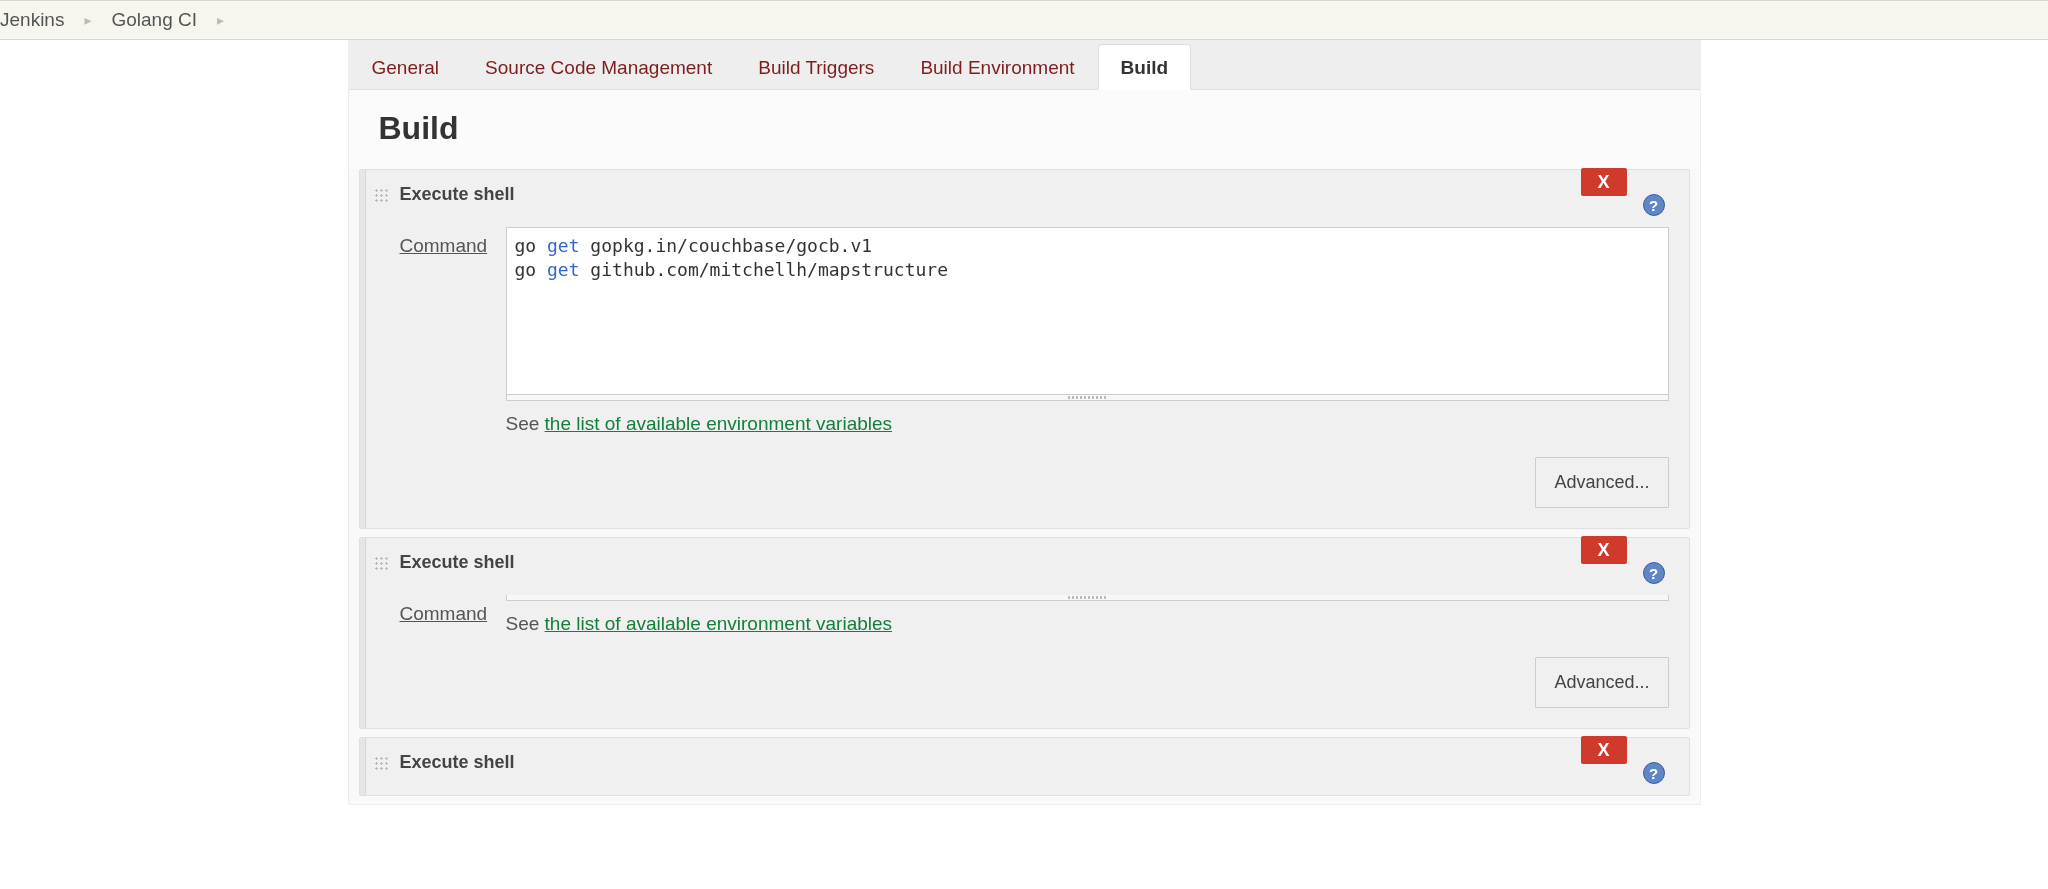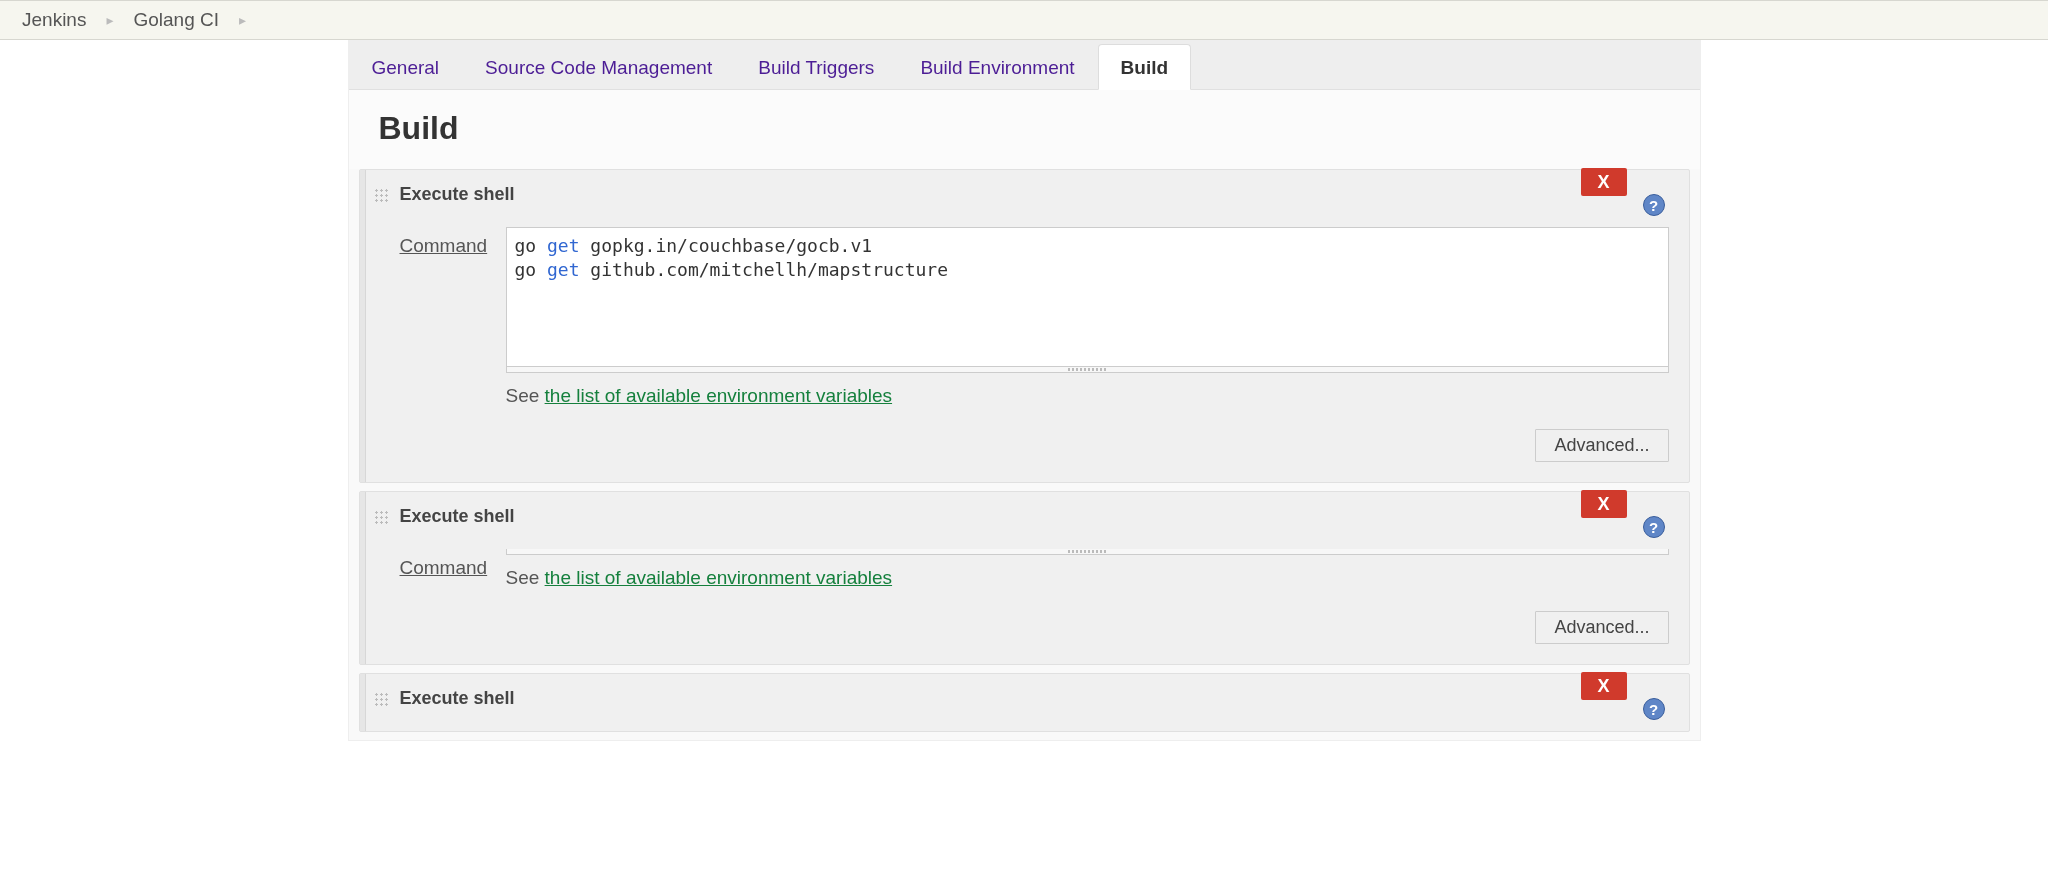--- a/index.html
+++ b/index.html
@@ -8,21 +8,20 @@
 
   
   .crumb-bar {
     height: 40px;
     width: 100%;
     background: #f6f6ef;
     border-top: 1px solid #d7d7d0;
     border-bottom: 1px solid #d7d7d0;
     display: flex;
     align-items: center;
-    padding-left: 22px;
     gap: 20px;
     color: #555;
     font-size: 19px;
   }
   .crumb-bar a { color: #555; text-decoration: none; cursor: pointer; }
   .crumb-sep { color: #bbb; font-size: 14px; user-select: none; }
 
   
   .main {
     margin: 0 auto;
@@ -39,21 +38,21 @@
   .tabs {
     display: flex;
     align-items: flex-end;
     padding-top: 6px;
     background: #eeeeee;
     border-bottom: 1px solid #e0e0e0;
     height: 50px;
   }
   .tab {
     padding: 12px 22px 10px;
-    color: #4c1d95;
+    color: #7f1d1d;
     cursor: pointer;
     font-size: 19px;
     border: 1px solid transparent;
     border-bottom: none;
     position: relative;
   }
   .tab.active {
     background: #fff;
     color: #333;
     font-weight: 700;
@@ -102,21 +101,21 @@
     padding: 0 20px 8px 40px;
     gap: 16px;
     align-items: flex-start;
   }
   .cmd-label { color: #555; padding-top: 8px; width: 90px; font-size: 19px; text-decoration: underline; }
   .cmd-area {
     flex: 1;
   }
   .cmd-textarea {
     width: 100%;
-    height: 140px;
+    height: 168px;
     background: #fff;
     border: 1px solid #ccc;
     padding: 6px 8px;
     font-family: Menlo, Consolas, monospace;
     font-size: 18px;
     line-height: 1.35;
     color: #333;
     white-space: pre;
     overflow: auto;
   }
@@ -129,21 +128,21 @@
     content:""; position:absolute; left:50%; transform:translateX(-50%);
     top:1px; width:38px; height:3px;
     background: repeating-linear-gradient(90deg,#bbb 0 2px,transparent 2px 4px);
   }
   .env-hint { color:#555; margin-top:12px; font-size:19px; }
   .env-hint a { color:#15803d; text-decoration: underline; cursor:pointer; }
   .adv-row { display:flex; justify-content:flex-end; padding: 14px 20px 20px; }
   .adv-button {
     background: #f0f0f0;
     border: 1px solid #ccc;
-    padding: 5px 18px;
+    padding: 14px 18px;
     font-size: 18px;
     color: #444;
     cursor: pointer;
     border-radius:1px;
   }
 
   .del-btn {
     position:absolute; top:-2px; right:62px;
     background:#d03a2c; color:#fff; font-weight:700;
     border:none; width:46px; height:28px; cursor:pointer;

